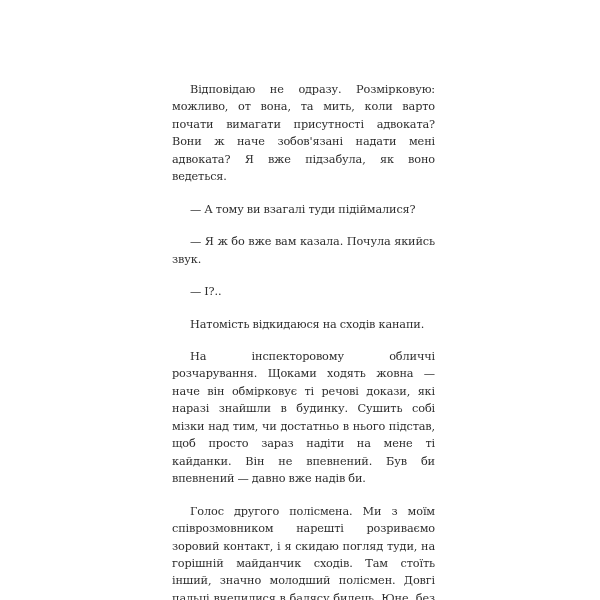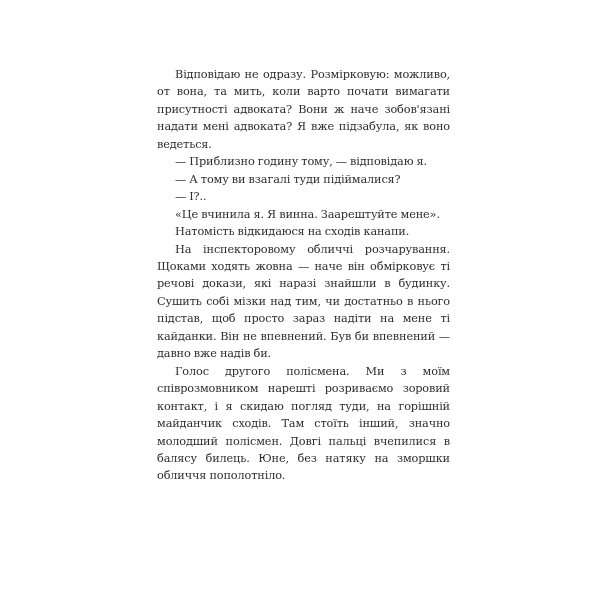--- a/index.html
+++ b/index.html
@@ -10,28 +10,27 @@
     top: 66px;
     width: 293px;
     font-family: "DejaVu Serif", "Liberation Serif", serif;
     font-size: 11.3px;
     line-height: 17.45px;
     color: #2e2e2e;
     text-align: justify;
     letter-spacing: -0.15px;
     word-spacing: -0.3px;
   }
-  .page p { margin: 0; text-indent: 18px; hyphens: manual; }
+  .page p { margin: 15px; text-indent: 18px; hyphens: manual; }
 </style>
 </head>
 <body>
 
 <div class="page">
   <p>Відповідаю не одразу. Розмірковую: можливо, от вона, та мить, коли варто почати вимагати присутності адвока­та? Вони ж наче зобов'язані надати мені адвоката? Я вже підзабула, як воно ведеться.</p>
-  <p>— Приблизно годину тому, — відповідаю я.</p>
   <p>— А тому ви взагалі туди підіймалися?</p>
+  <p>— Я ж бо вже вам казала. Почула якийсь звук.</p>
   <p>— І?..</p>
-  <p>«Це вчинила я. Я винна. Заарештуйте мене».</p>
   <p>Натомість відкидаюся на сходів канапи.</p>
   <p>На інспекторовому обличчі розчарування. Щоками ходять жовна — наче він обмірковує ті речові докази, які наразі знайшли в будинку. Сушить собі мізки над тим, чи достатньо в нього підстав, щоб просто зараз надіти на мене ті кайданки. Він не впевнений. Був би впевнений — давно вже надів би.</p>
   <p>Голос другого полісмена. Ми з моїм співрозмовником нарешті розриваємо зоровий контакт, і я скидаю погляд туди, на горішній майданчик сходів. Там стоїть інший, значно молодший полісмен. Довгі пальці вчепилися в балясу би­лець. Юне, без натяку на зморшки обличчя пополотніло.</p>
 
 </div>
 
 </body></html>

